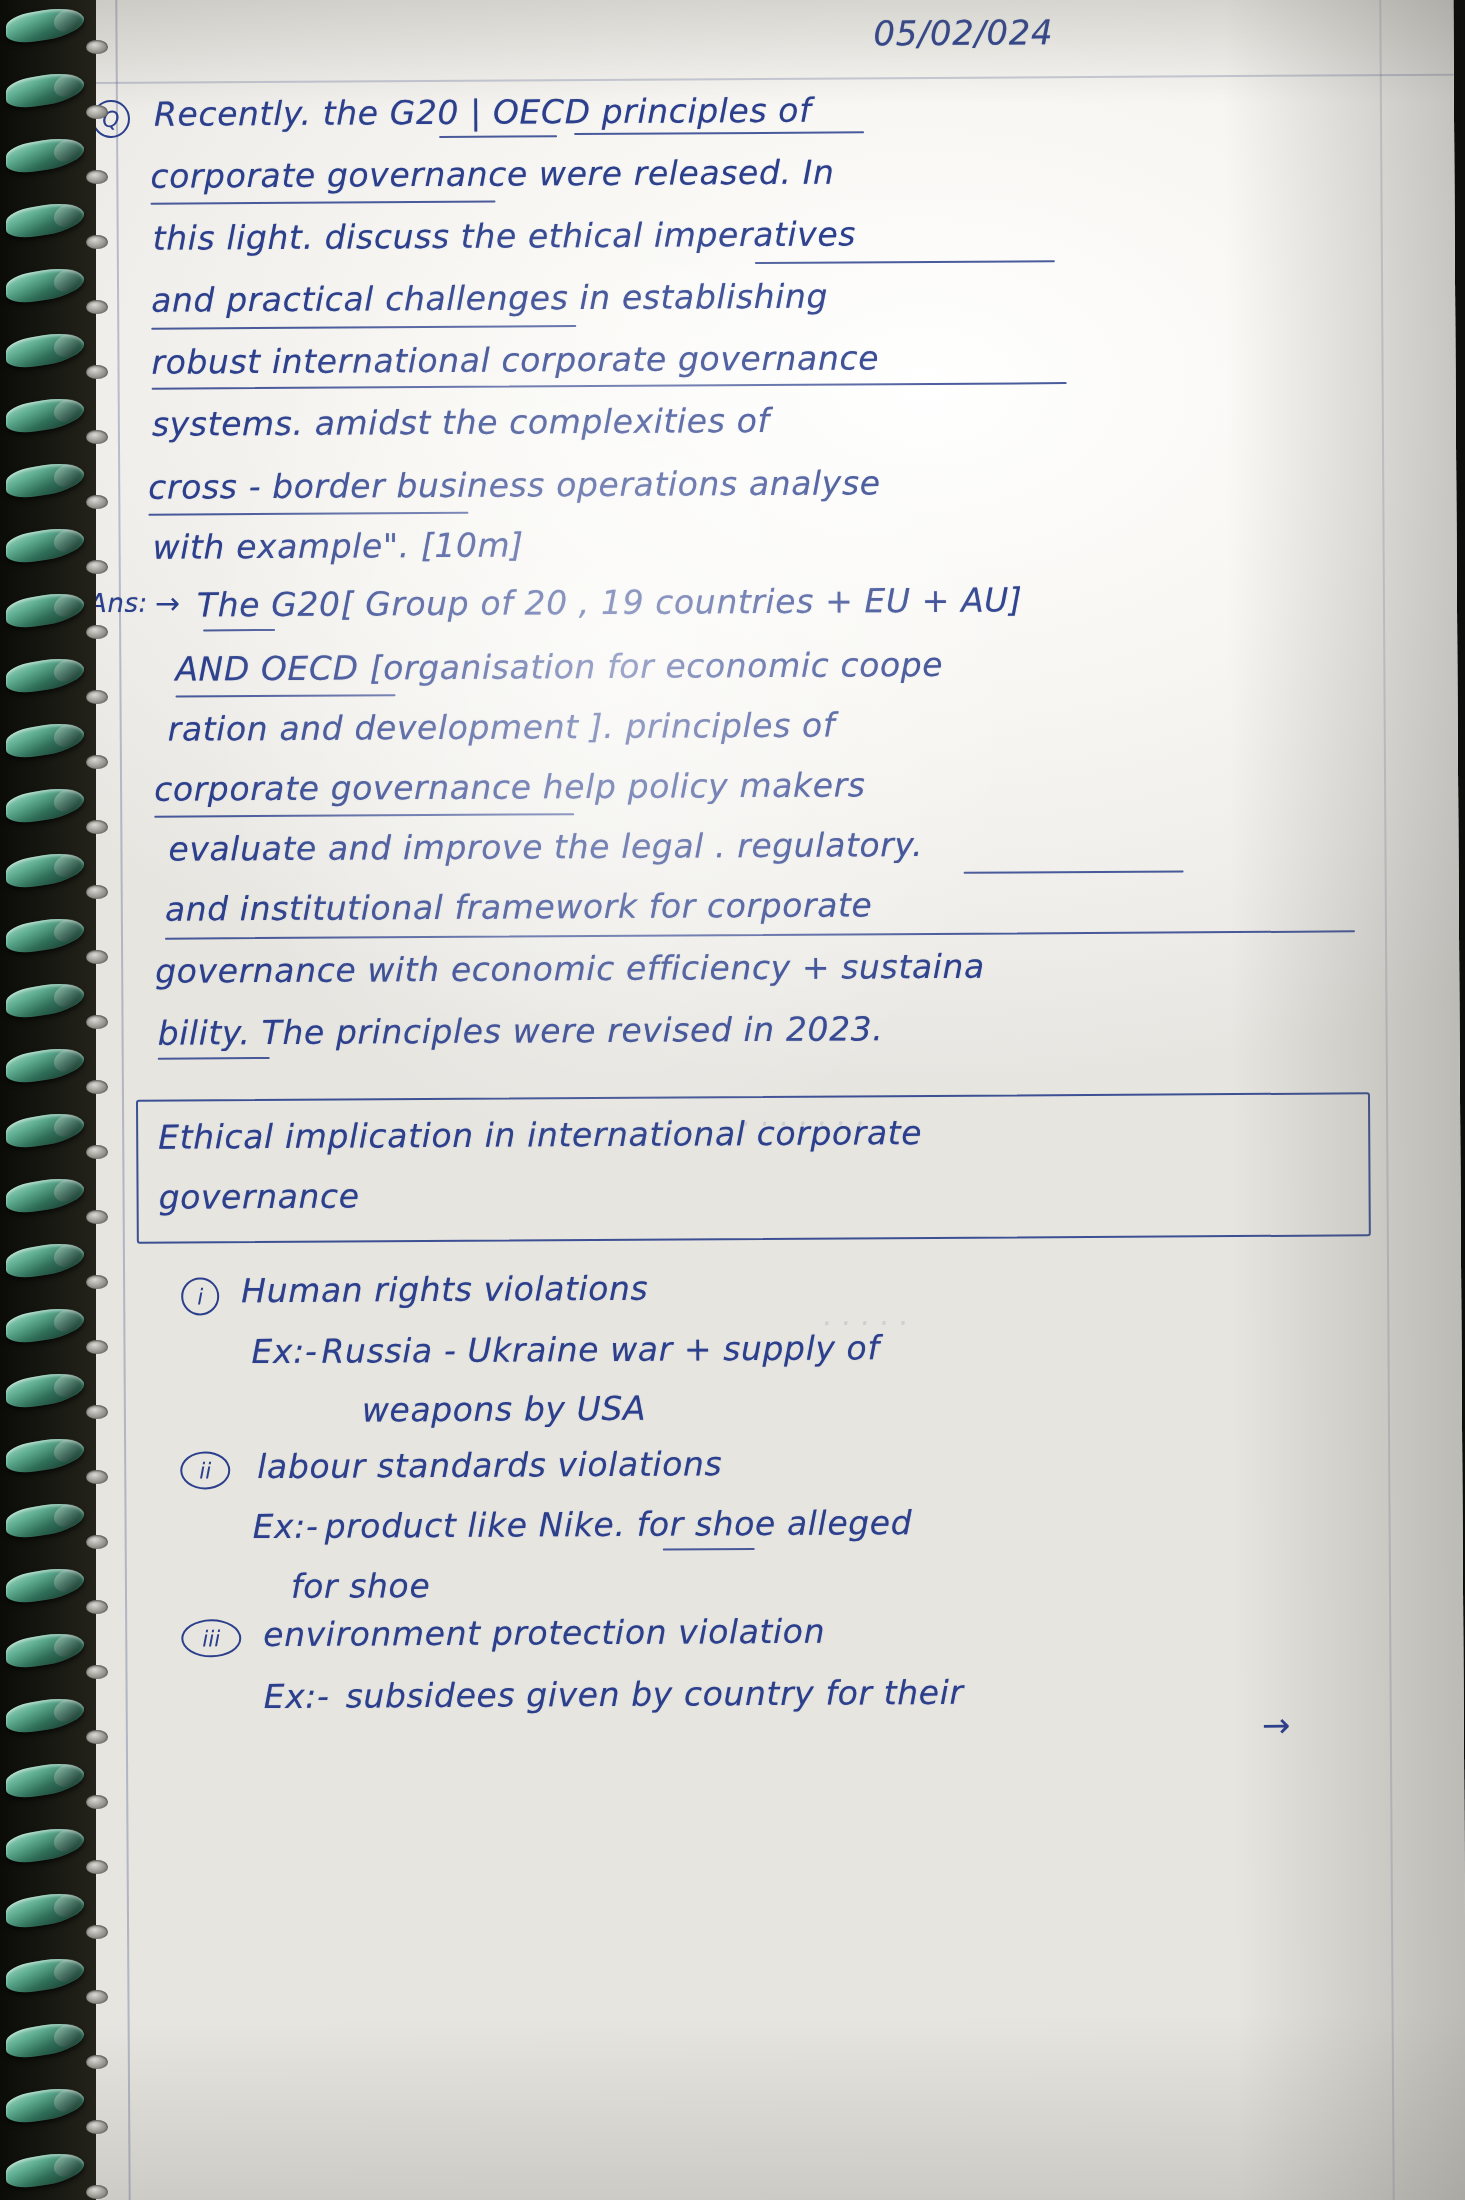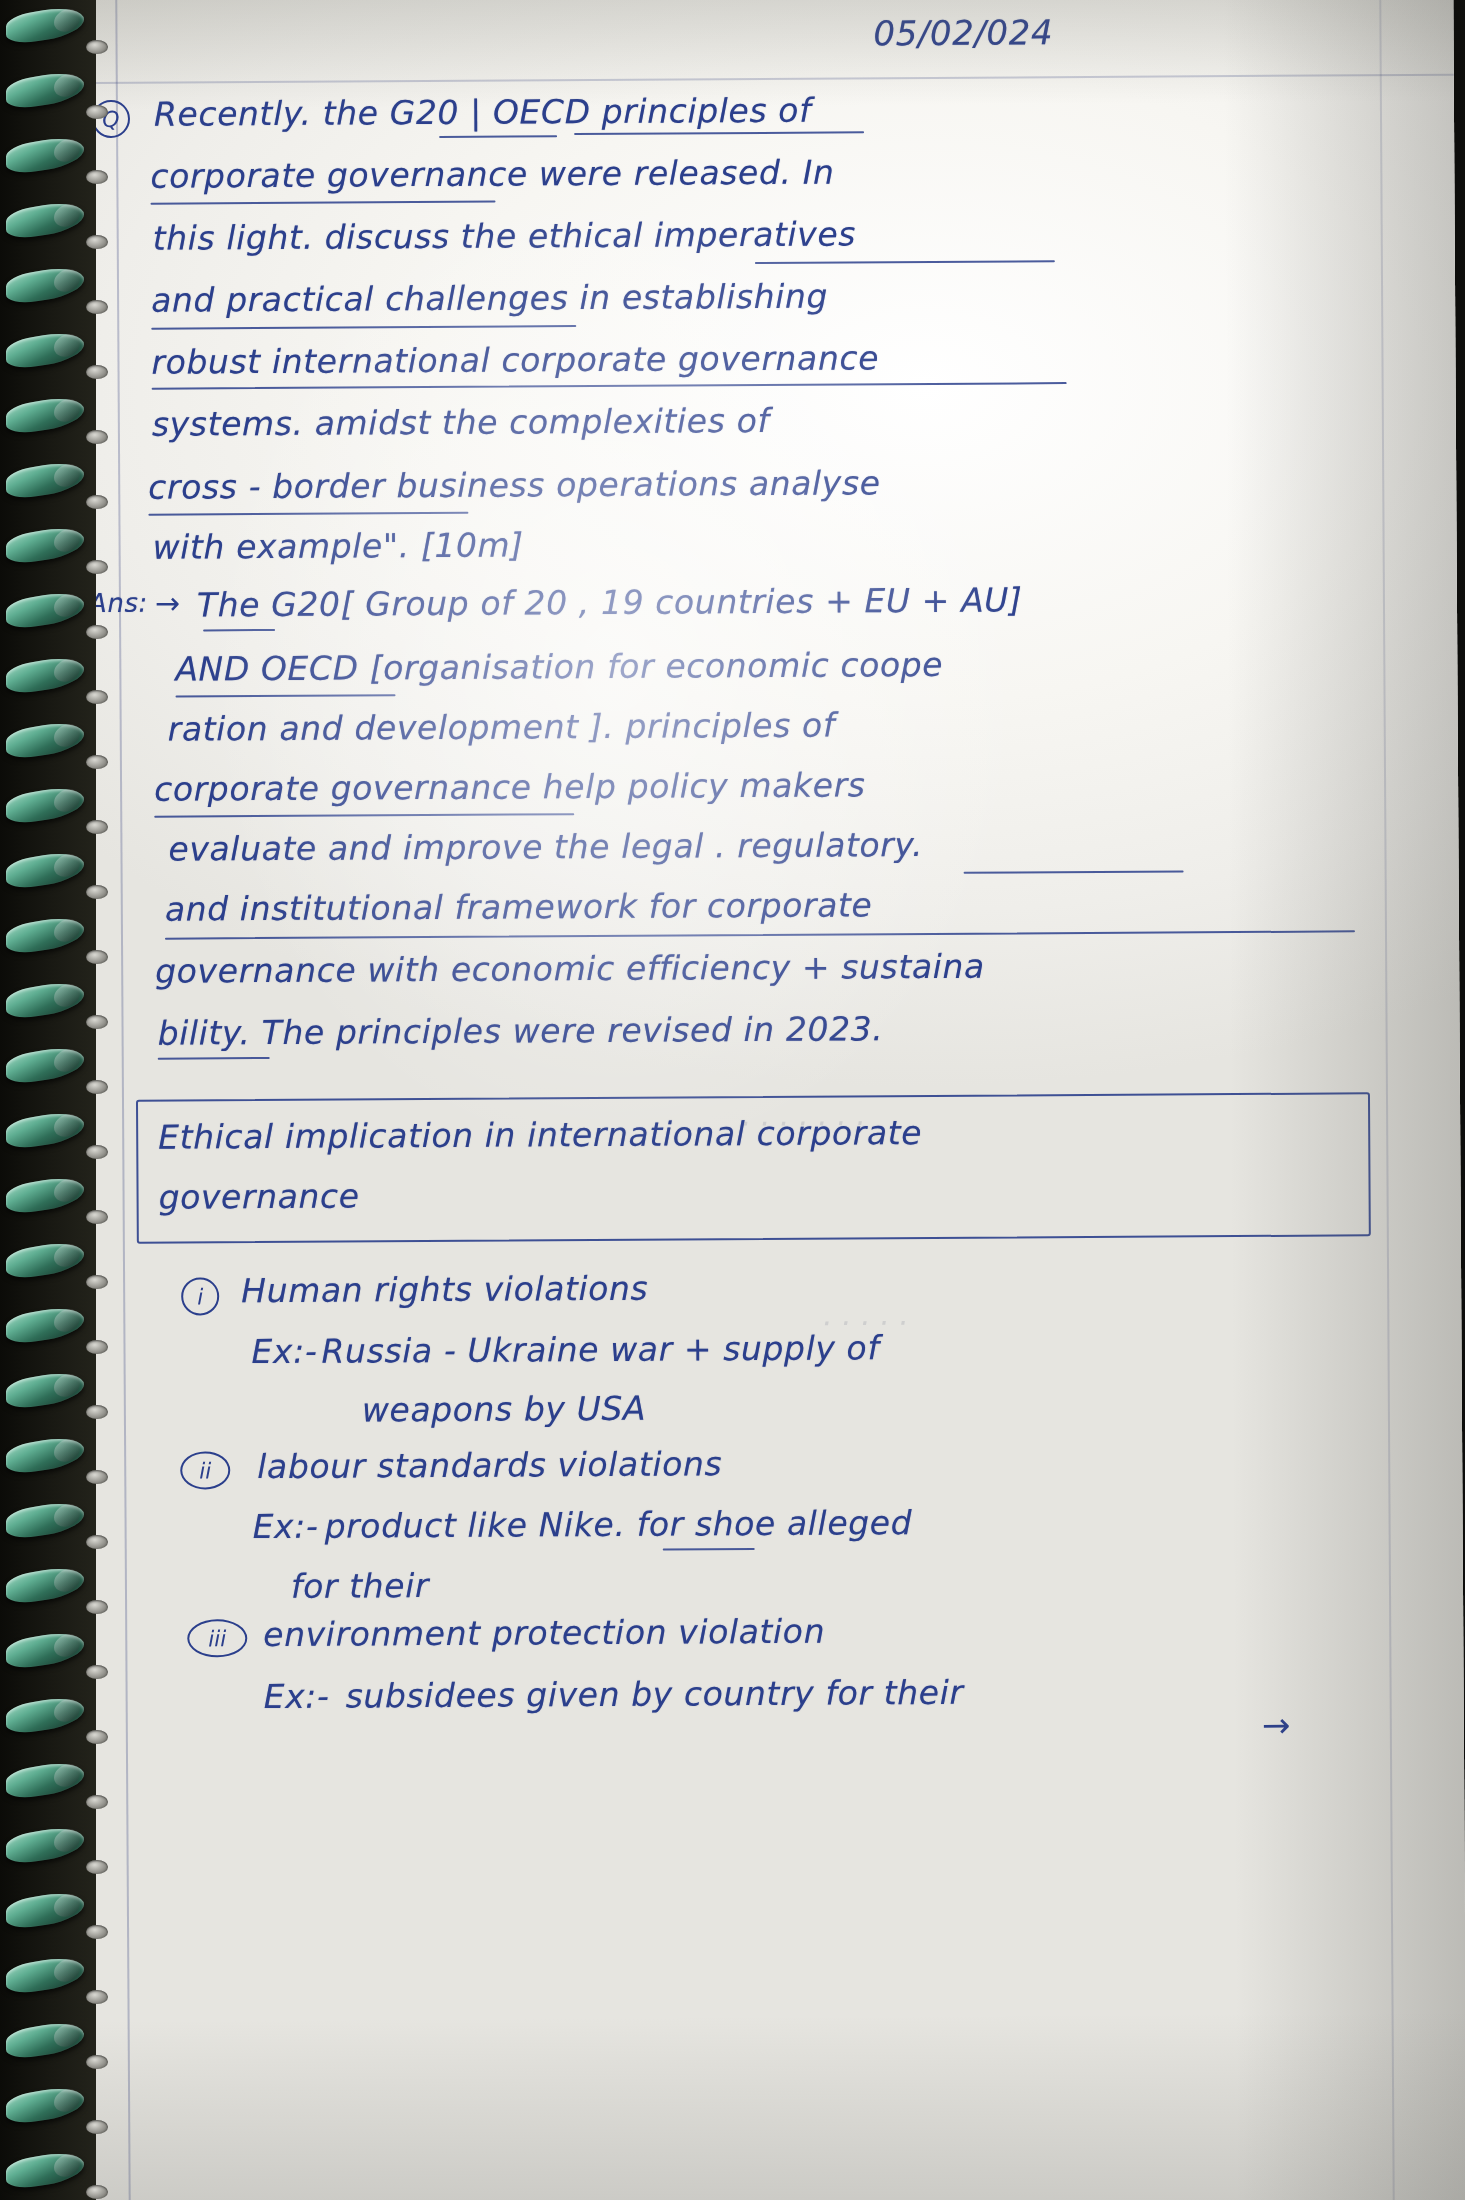--- a/index.html
+++ b/index.html
@@ -251,23 +251,23 @@
     <div class="hw line" style="left:180px; top:1282px;">Human rights violations</div>
     <div class="hw line" style="left:190px; top:1343px;">Ex:-</div>
     <div class="hw line" style="left:260px; top:1343px;">Russia - Ukraine war   + supply of</div>
     <div class="hw line" style="left:300px; top:1402px;">weapons by USA</div>
 
     <div class="circ" style="left:118px; top:1462px; width:46px; height:34px; border-radius:50%;">ii</div>
     <div class="hw line" style="left:195px; top:1458px;">labour standards violations</div>
     <div class="hw line" style="left:190px; top:1518px;">Ex:-</div>
     <div class="hw line" style="left:262px; top:1518px;">product like Nike. for shoe alleged</div>
     <div class="uline" style="left:600px; top:1562px; width:92px;"></div>
-    <div class="hw line" style="left:228px; top:1578px;">for their</div>
-
-    <div class="circ" style="left:124px; top:1630px; width:56px; height:34px; border-radius:50%;">iii</div>
+    <div class="hw line" style="left:228px; top:1578px;">for shoe</div>
+
+    <div class="circ" style="left:118px; top:1630px; width:56px; height:34px; border-radius:50%;">iii</div>
     <div class="hw line" style="left:200px; top:1626px;">environment protection violation</div>
     <div class="hw line" style="left:200px; top:1688px;">Ex:-</div>
     <div class="hw line" style="left:282px; top:1688px;">subsidees given by country for their</div>
 
     <div class="arrow" style="left:1198px; top:1722px; font-size:34px;">→</div>
 
     <div class="paper-shade-top"></div>
     <div class="paper-shade-right"></div>
     <div class="paper-shade-bottom"></div>
     <div class="paper-gloss"></div>

